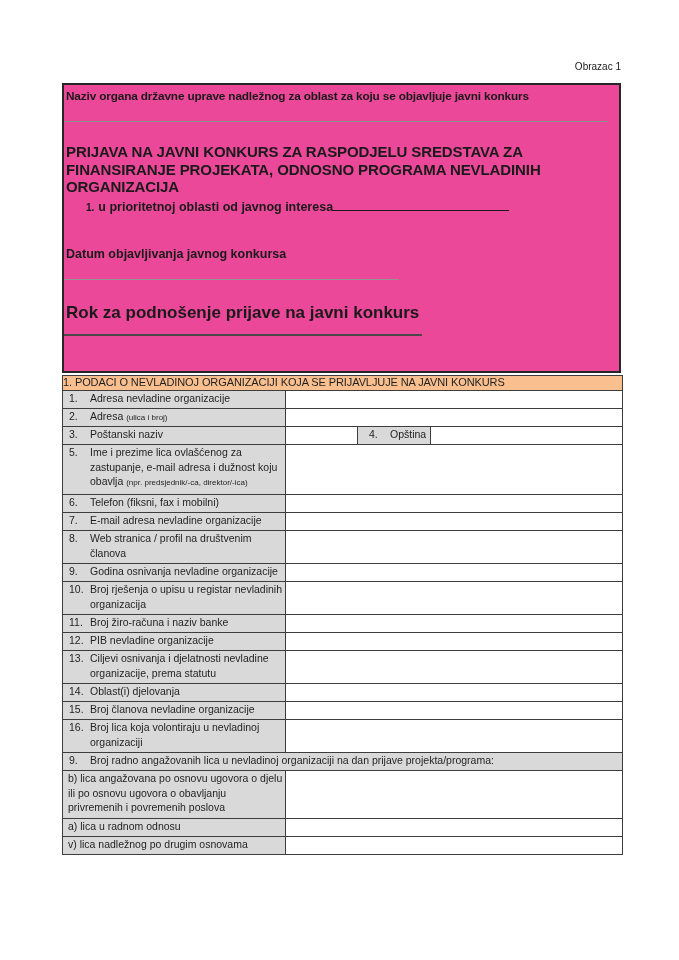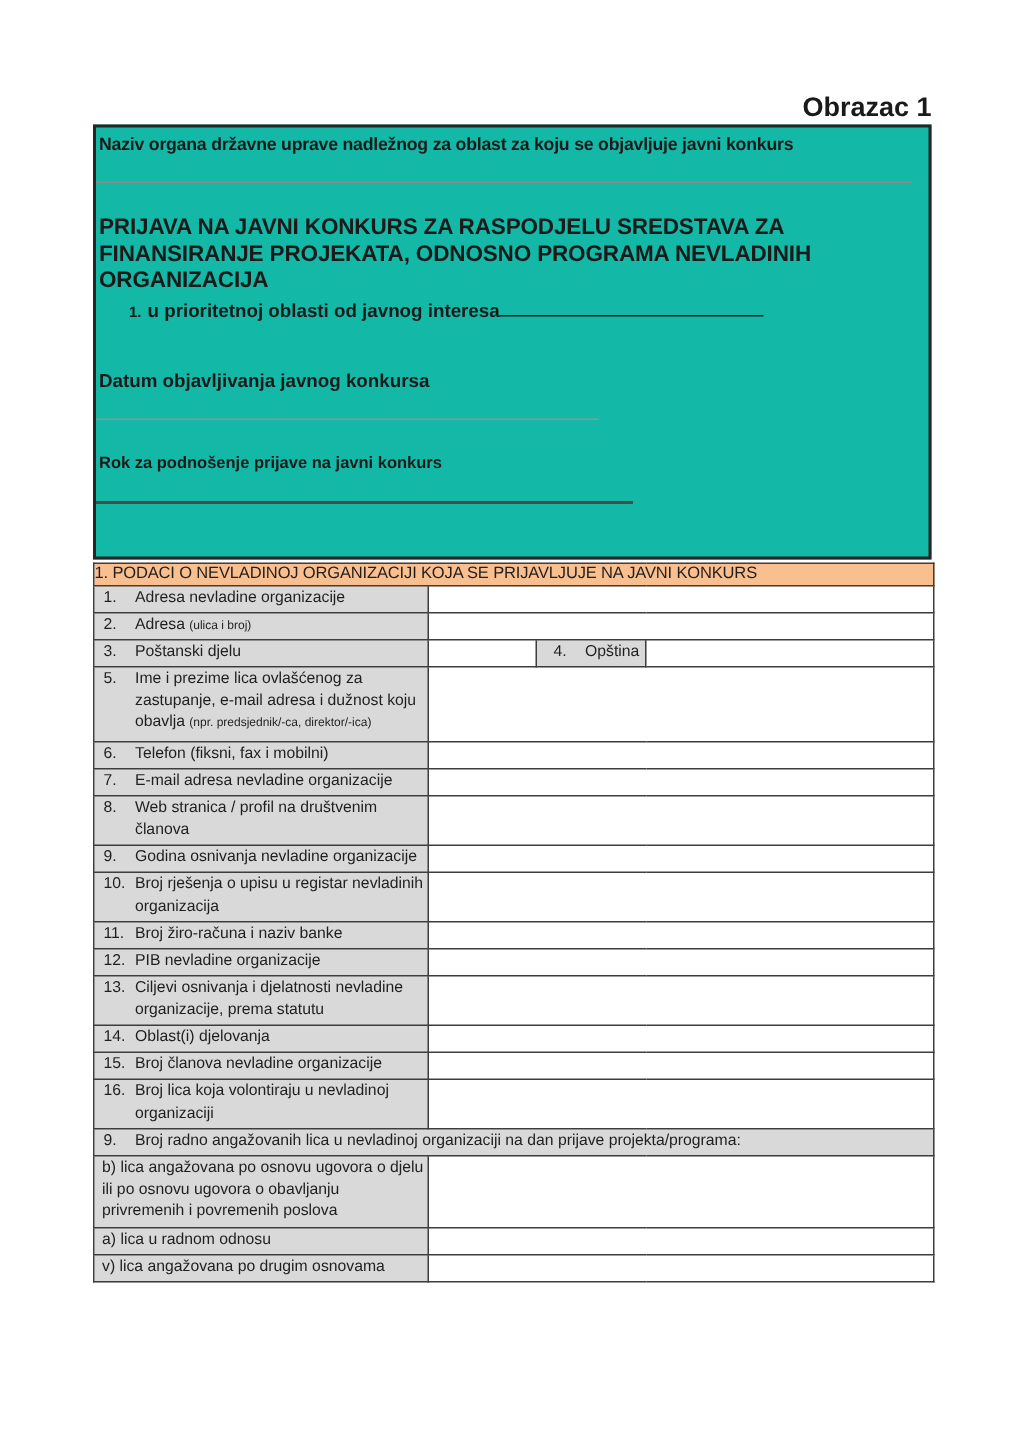--- a/index.html
+++ b/index.html
@@ -3,26 +3,26 @@
 <meta charset="utf-8">
 <style>
   html,body{margin:0;padding:0;}
   body{
     width:679px;height:960px;background:#ffffff;
     font-family:"Liberation Sans",sans-serif;color:#1a1a1a;
     position:relative;overflow:hidden;
   }
   .form-code{
     position:absolute;top:61px;right:58px;
-    font-weight:bold;font-size:18px;
+    font-weight:normal;font-size:10px;
   }
   
   .hbox{
     position:absolute;left:62px;top:83px;width:559px;height:290px;
-    border:2px solid #262626;box-sizing:border-box;background:#14b8a6;
+    border:2px solid #262626;box-sizing:border-box;background:#ec4899;
   }
   .org-line{
     position:absolute;top:4px;left:2px;
     font-weight:bold;font-size:11.8px;letter-spacing:-0.15px;white-space:nowrap;
   }
   .rule{position:absolute;height:0;border-top:1px solid #8c8c8c;}
   .rule1{top:36px;left:0;width:544px;}
   .rule2{top:194px;left:0;width:335px;border-top-color:#949494;}
   .rule3{top:249px;left:0;width:358px;border-top:2px solid #4a4a4a;}
   .main-title{
@@ -32,21 +32,21 @@
   .priority-line{
     position:absolute;top:114px;left:22px;
     font-weight:bold;font-size:12.5px;white-space:nowrap;
   }
   .priority-line .pnum{font-size:10px;margin-right:4px;}
   .fill-line{
     display:inline-block;width:176px;height:11px;
     border-bottom:1.3px solid #1a1a1a;
   }
   .date-label{position:absolute;top:162px;left:2px;font-weight:bold;font-size:12.5px;}
-  .deadline-label{position:absolute;top:218px;left:2px;font-weight:bold;font-size:11px;}
+  .deadline-label{position:absolute;top:218px;left:2px;font-weight:bold;font-size:17px;}
 
   
   table.sec1{
     position:absolute;left:62px;top:375px;width:560px;
     border-collapse:collapse;table-layout:fixed;
     font-size:10.5px;color:#1f1f1f;
     border:1.5px solid #2e2e2e;
   }
   table.sec1 th,table.sec1 td{border:1px solid #3d3d3d;padding:0;vertical-align:top;}
   th.sec-head{
@@ -112,21 +112,21 @@
             <span class="num">2.</span>
             <span class="ltext">Adresa <span class="note">(ulica i broj)</span></span>
           </div>
         </td>
         <td class="val" colspan="3"></td>
       </tr>
       <tr style="height: 18px;">
         <td class="lab">
           <div class="inner">
             <span class="num">3.</span>
-            <span class="ltext">Poštanski djelu</span>
+            <span class="ltext">Poštanski naziv</span>
           </div>
         </td>
         <td class="val"></td>
         <td class="lab sub">
           <div class="inner">
             <span class="num">4.</span>
             <span class="ltext">Opština</span>
           </div>
         </td>
         <td class="val"></td>
@@ -259,19 +259,19 @@
         <td class="lab sub">
           <div class="inner">
             <span class="ltext">a) lica u radnom odnosu</span>
           </div>
         </td>
         <td class="val" colspan="3"></td>
       </tr>
       <tr style="height: 18px;">
         <td class="lab sub">
           <div class="inner">
-            <span class="ltext">v) lica angažovana po drugim osnovama</span>
+            <span class="ltext">v) lica nadležnog po drugim osnovama</span>
           </div>
         </td>
         <td class="val" colspan="3"></td>
       </tr>
     </tbody>
 </table>
 
 </body></html>

